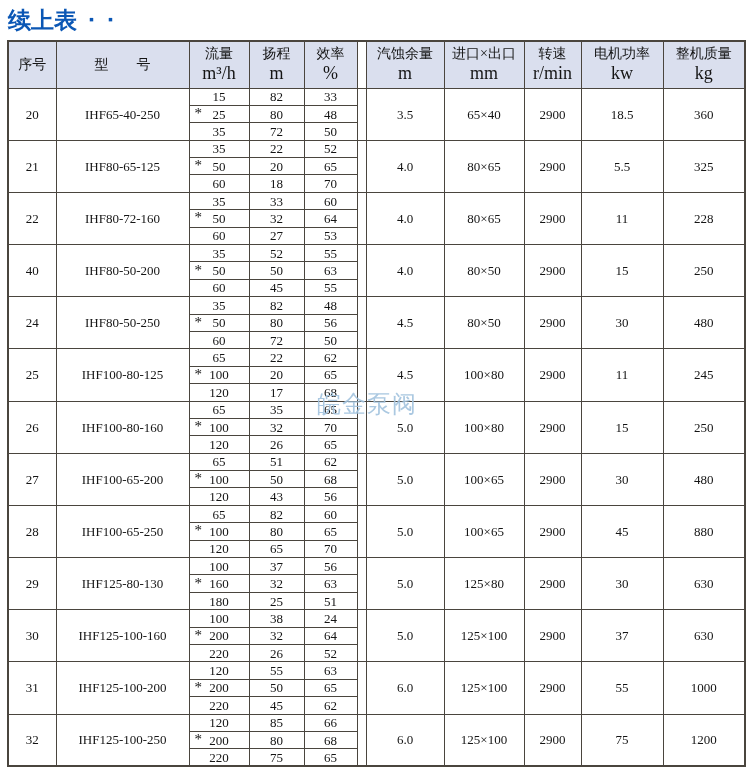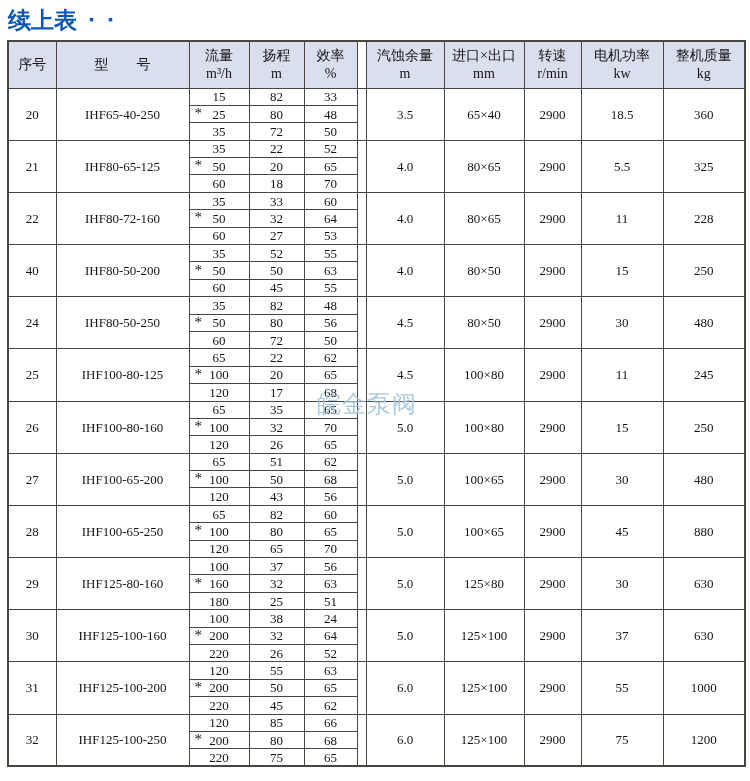--- a/index.html
+++ b/index.html
@@ -45,21 +45,21 @@
     background:var(--hbg);font-weight:normal;font-size:14px;line-height:1.25;
   }
   thead th.gapc, tbody td.gapc{background:#ffffff;}
   tbody tr{height:17.4px;}
   tbody td{font-size:13px;line-height:1;}
   td.cflow{position:relative;}
   td .star{
     position:absolute;left:5px;top:50%;transform:translateY(-54%);
     font-size:15px;
   }
-  .unit{font-size:14px;}
+  .unit{font-size:18px;}
 </style>
 </head>
 <body>
 
 <div class="page">
 
   <div class="title">
     <span>续上表</span><span class="dots">▪▪</span>
   </div>
 
@@ -327,21 +327,21 @@
           <td>80</td>
           <td>65</td>
         </tr>
         <tr>
           <td class="cflow">120</td>
           <td>65</td>
           <td>70</td>
         </tr>
         <tr>
           <td rowspan="3">29</td>
-          <td rowspan="3">IHF125-80-160</td>
+          <td rowspan="3">IHF125-80-130</td>
           <td class="cflow">100</td>
           <td>37</td>
           <td>56</td>
           <td rowspan="3" class="gapc"></td>
           <td rowspan="3">5.0</td>
           <td rowspan="3">125×80</td>
           <td rowspan="3">2900</td>
           <td rowspan="3">30</td>
           <td rowspan="3">630</td>
         </tr>

